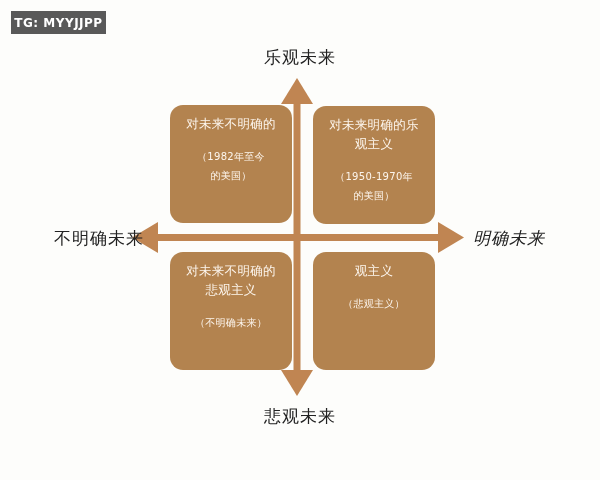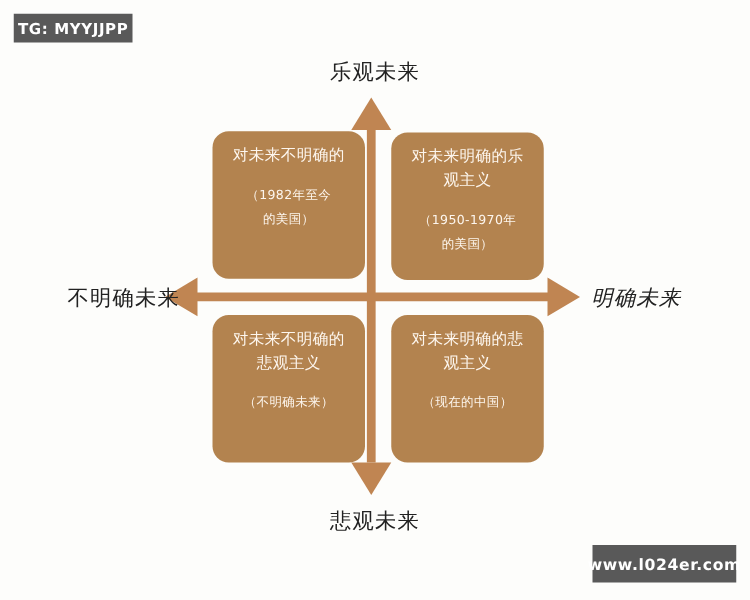--- a/index.html
+++ b/index.html
@@ -176,24 +176,22 @@
       <div>对未来不明确的</div>
       <div>悲观主义</div>
     </div>
     <div class="sub">
       <div>（不明确未来）</div>
     </div>
   </div>
 
   <div class="quad" id="quad-br">
     <div class="title">
-      <div>对未来明确的悲</div>
       <div>观主义</div>
     </div>
     <div class="sub">
-      <div>（现在的中国）</div>
+      <div>（悲观主义）</div>
     </div>
   </div>
 
   <div class="watermark" id="wm-top">TG: MYYJJPP</div>
-  <div class="watermark" id="wm-bottom">www.l024er.com</div>
 
 </div>
 
 </body></html>

